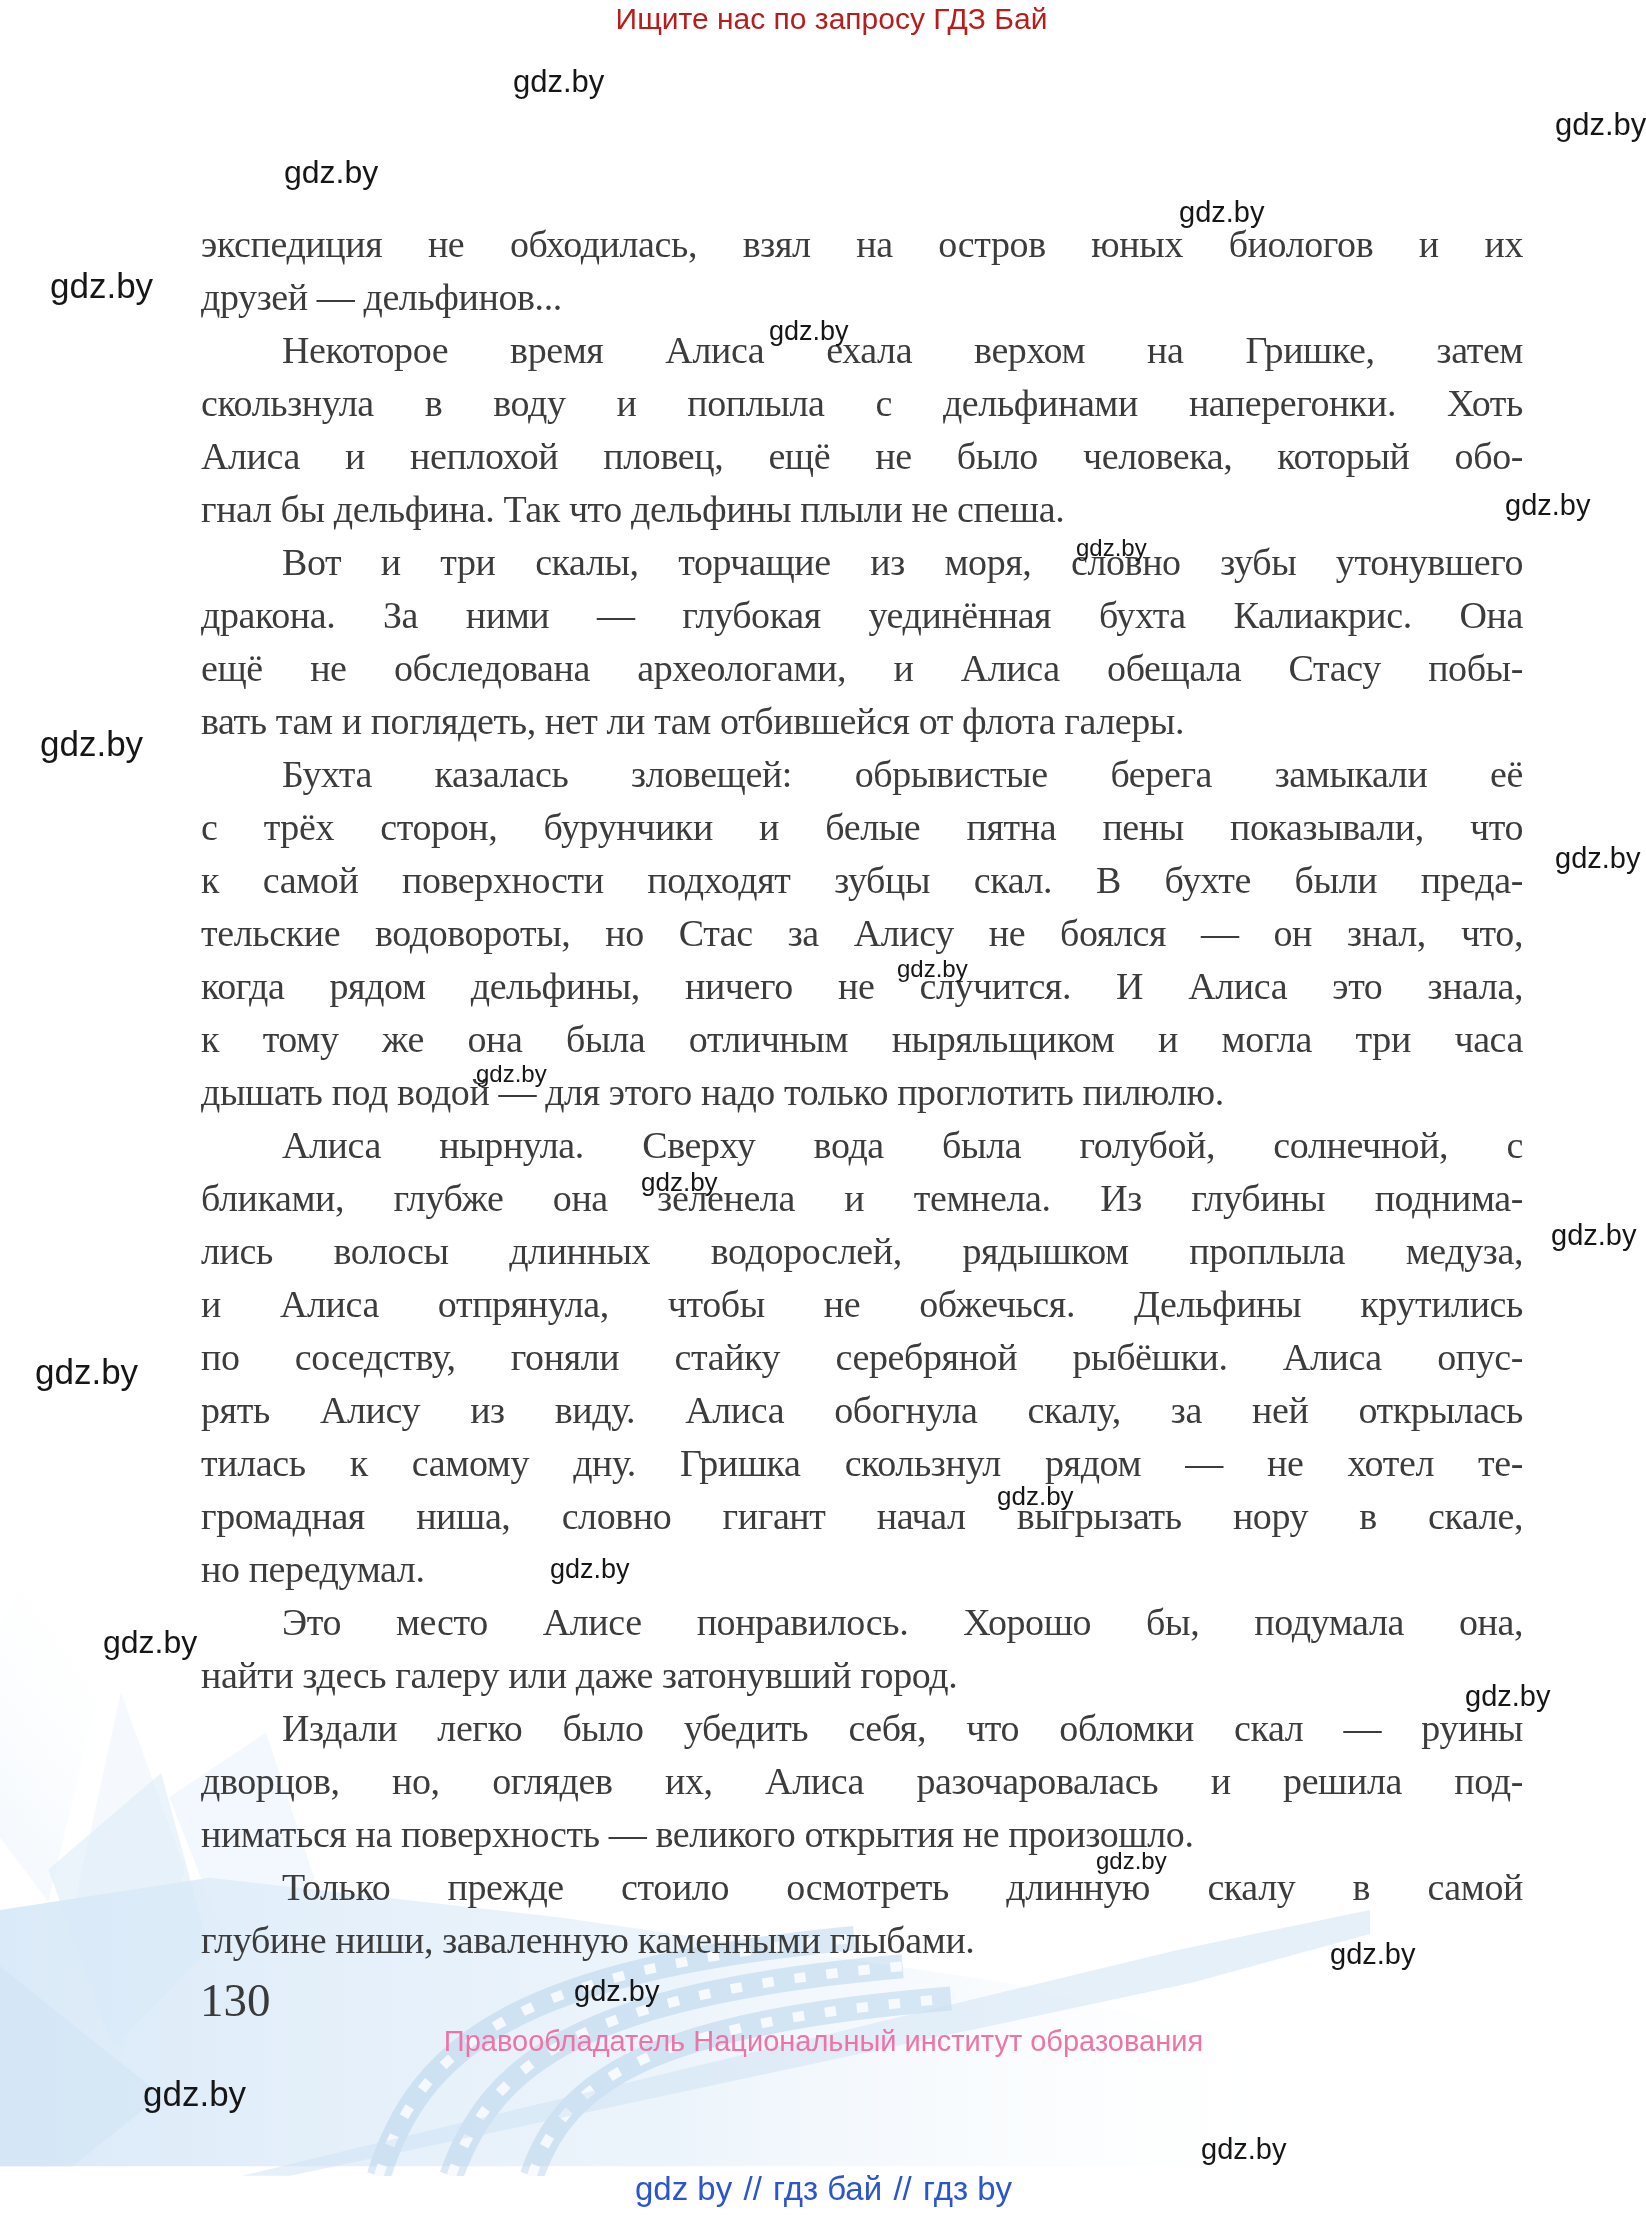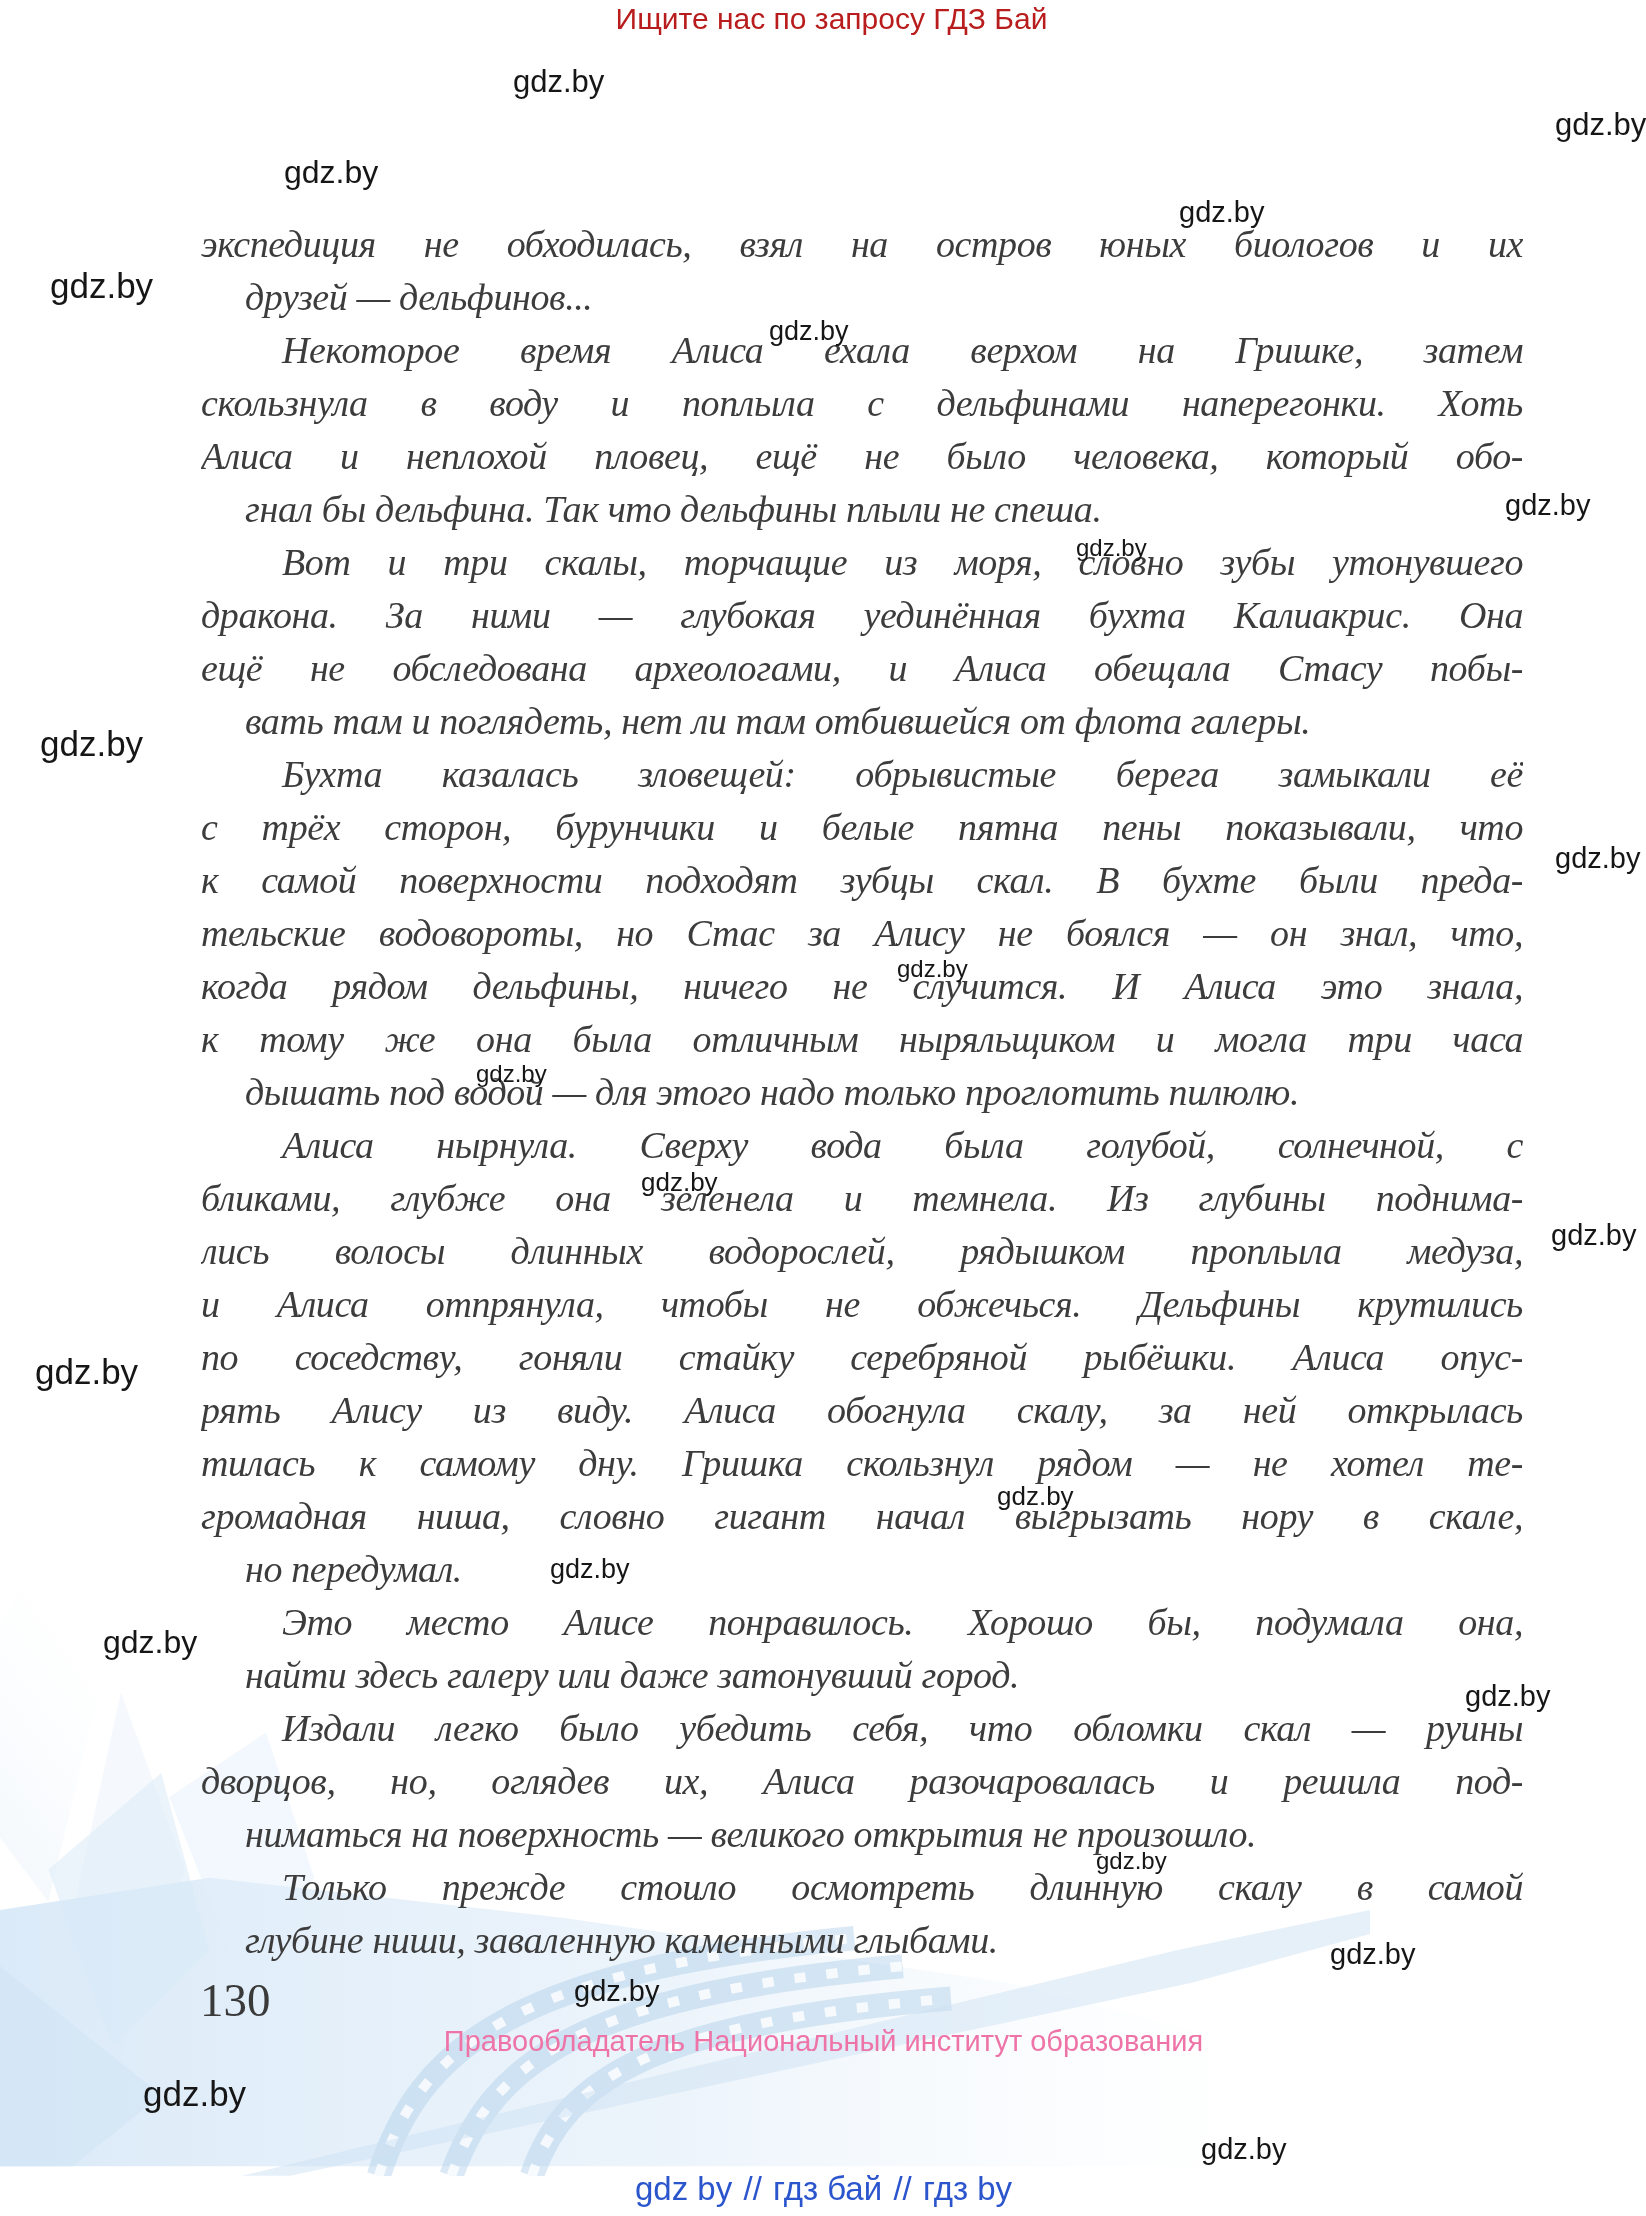--- a/index.html
+++ b/index.html
@@ -24,23 +24,22 @@
     font-size:38px;line-height:53px;
     color:#3c3c3c;
     letter-spacing:-0.4px;
   }
   .para{margin:0;padding:0;}
   .line{
     height:53px;overflow:hidden;
     text-align:justify;
     text-align-last:justify;
     white-space:nowrap;
-    font-style:italic;
-  }
-  .line.last{text-align-last:left;margin-left:44px;}
+  }
+  .line.last{text-align-last:left;}
   .line.indent{text-indent:81px;}
   
   .wm{
     position:absolute;
     font-family:"Liberation Sans",sans-serif;
     color:#161616;
     white-space:nowrap;
     z-index:5;
   }
   

